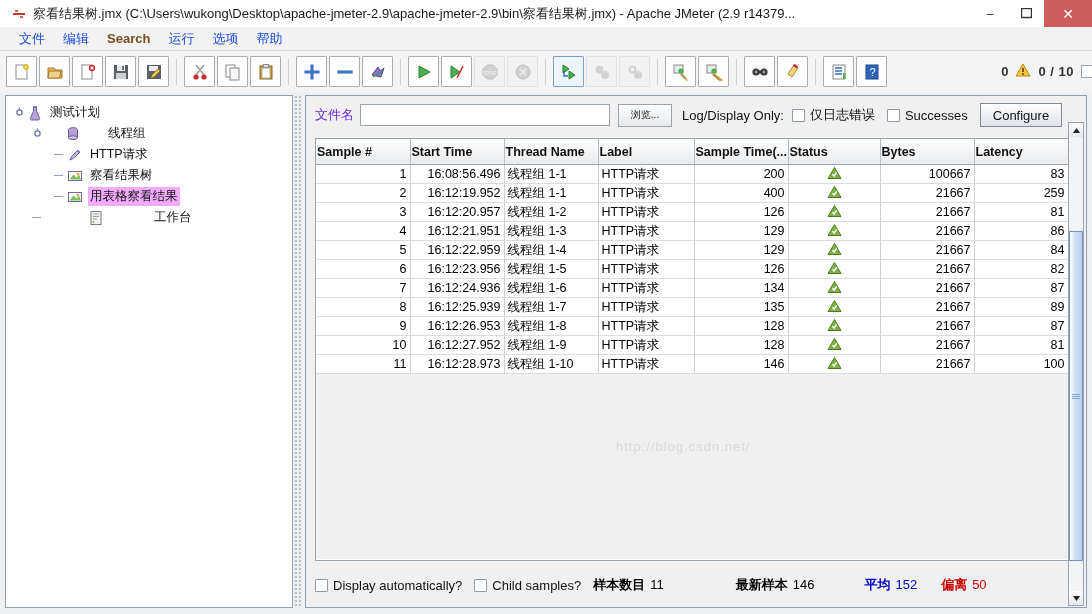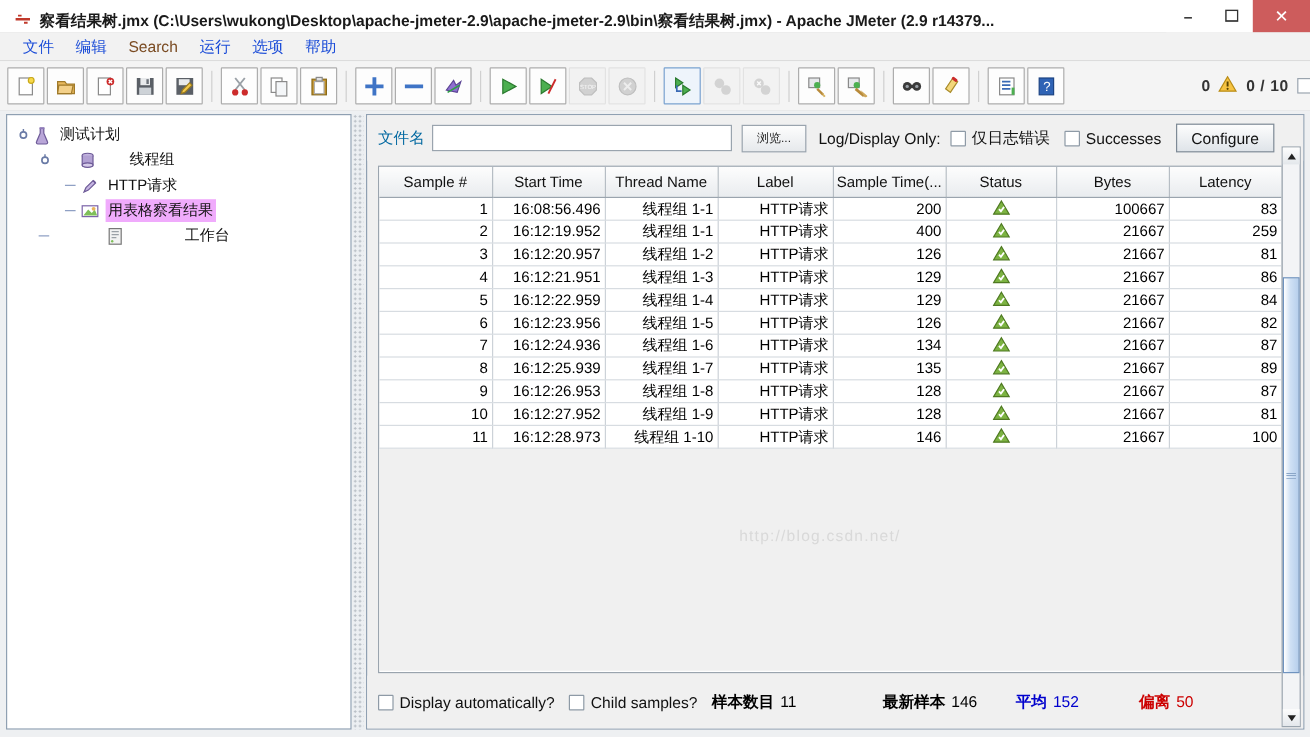--- a/index.html
+++ b/index.html
@@ -9,21 +9,21 @@
     font-family:"Liberation Sans","DejaVu Sans",sans-serif;
     font-size:12px;color:#000;
     -webkit-font-smoothing:none;
   }
   .app{position:relative;width:1092px;height:614px;background:#eef0f2;}
 
   
   .titlebar{
     position:absolute;left:0;top:0;width:1092px;height:27px;
     background:#ffffff;border-bottom:1px solid #d6d6d6;
-    display:flex;align-items:flex-end;font-weight:bold;
+    display:flex;align-items:center;
   }
   .title-icon{
     width:22px;height:22px;margin-left:8px;margin-right:3px;
     display:flex;align-items:center;justify-content:center;
     flex:0 0 auto;
   }
   .title-text{
     font-size:13px;color:#1a1a1a;white-space:nowrap;overflow:hidden;
     flex:1 1 auto;
   }
@@ -36,21 +36,21 @@
 
   
   .menubar{
     position:absolute;left:0;top:27px;width:1092px;height:24px;
     background:#f2f2f2;border-bottom:1px solid #dcdcdc;
     display:flex;align-items:center;padding-left:10px;box-sizing:border-box;
   }
   .menu-item{
     font-size:13px;color:#1d4ed8;padding:2px 9px;white-space:nowrap;
   }
-  .menu-item.accent{color:#7a4b22;font-weight:normal;}
+  .menu-item.accent{color:#7a4b22;font-weight:bold;}
 
   
   .toolbar{
     position:absolute;left:0;top:51px;width:1092px;height:41px;
     background:#f4f4f4;border-bottom:1px solid #cfcfcf;
     display:flex;align-items:center;
   }
   .tgroup{display:flex;align-items:center;padding:0 5px;}
   .tsep{width:1px;height:26px;background:#d0d0d0;margin:0 1px;}
   .tbtn{
@@ -107,21 +107,21 @@
     width:14px;height:14px;display:flex;align-items:center;justify-content:center;
     font-size:9px;color:#6a7ba6;
   }
 
   
   .filerow{
     position:absolute;left:0;top:0;width:780px;height:38px;
     display:flex;align-items:center;padding-left:9px;box-sizing:border-box;
     background:#f0f0f0;
   }
-  .filerow .lbl{font-size:13px;color:#0369a1;margin-right:6px;white-space:nowrap;}
+  .filerow .lbl{font-size:13px;color:#6d28d9;margin-right:6px;white-space:nowrap;}
   .filename-input{
     width:250px;height:22px;background:#fff;border:1px solid #9aa4ae;
     box-sizing:border-box;margin-right:8px;
   }
   .btn-sm{
     height:23px;min-width:54px;padding:0 8px;
     border:1px solid #9aa4ae;background:linear-gradient(#fdfdfd,#e6e9ec);
     font-size:10px;color:#222;display:flex;align-items:center;justify-content:center;
     box-sizing:border-box;
   }
@@ -141,30 +141,30 @@
 
   
   .tablewrap{
     position:absolute;left:9px;top:42px;width:754px;height:423px;
     border:1px solid #9aa4ae;background:#fff;box-sizing:border-box;overflow:hidden;
   }
   table.grid{border-collapse:collapse;width:100%;table-layout:fixed;}
   table.grid th{
     height:23px;background:linear-gradient(#fdfdfd,#e9ecef);
     border-right:1px solid #b6bdc4;border-bottom:1px solid #9aa4ae;
-    font-size:12.5px;font-weight:normal;color:#111;text-align:center;
+    font-size:12.5px;font-weight:bold;color:#111;text-align:left;
     overflow:hidden;white-space:nowrap;
   }
   table.grid td{
     height:19px;border-right:1px solid #ccd2d8;border-bottom:1px solid #d7dce1;
     font-size:12.5px;color:#000;padding:0 3px;white-space:nowrap;overflow:hidden;
     box-sizing:border-box;
   }
   td.r{text-align:right;}
-  td.l{text-align:right;}
+  td.l{text-align:left;}
   td.c{text-align:center;padding:0;}
   .filler{background:#f0f0f0;height:100%;}
   .wm{
     position:absolute;left:300px;top:300px;font-size:13px;color:#d9d9d9;
     letter-spacing:1px;pointer-events:none;
   }
 
   
   .statusrow{
     position:absolute;left:0;bottom:0;width:780px;height:44px;
@@ -489,20 +489,35 @@
           </span>
           <span class="ticon">
             <svg width="16" height="16" viewBox="0 0 16 16">
                 <path d="M3 13l1.6-3.6 6-6 2 2-6 6z" fill="#c6b6e2" stroke="#6d5a97"></path>
                 <path d="M10.6 3.4l2 2" stroke="#6d5a97" stroke-width="1.4"></path>
               </svg>
           </span>
           <span class="tlabel">HTTP请求</span>
         </div>
 
+        <div class="tnode" style="padding-left:40px;">
+          <span class="thandle">
+            <svg width="11" height="11" viewBox="0 0 11 11">
+                <path d="M0 5.5h9" stroke="#8fa0c4" stroke-width="1"></path>
+              </svg>
+          </span>
+          <span class="ticon">
+            <svg width="16" height="16" viewBox="0 0 16 16">
+                <rect x="1.5" y="3.5" width="13" height="9" fill="#fff" stroke="#7b63a8"></rect>
+                <path d="M2.5 11.5l4-5 3 3 2.5-3 2 5z" fill="#7fbf5a"></path>
+                <circle cx="11" cy="6" r="1.6" fill="#e8b45a"></circle>
+              </svg>
+          </span>
+          <span class="tlabel">察看结果树</span>
+        </div>
 
         <div class="tnode" style="padding-left:40px;">
           <span class="thandle">
             <svg width="11" height="11" viewBox="0 0 11 11">
                 <path d="M0 5.5h9" stroke="#8fa0c4" stroke-width="1"></path>
               </svg>
           </span>
           <span class="ticon">
             <svg width="16" height="16" viewBox="0 0 16 16">
                 <rect x="1.5" y="3.5" width="13" height="9" fill="#fff" stroke="#7b63a8"></rect>
@@ -736,24 +751,24 @@
         <span class="cbwrap">
           <span class="cb"></span>
           <span class="cbl">Child samples?</span>
         </span>
         <span class="stat">
           <b>样本数目</b><span class="v">11</span>
         </span>
         <span class="stat bold" style="margin-left:48px;">
           <b>最新样本</b><span class="v">146</span>
         </span>
-        <span class="stat blue" style="margin-left:8px;">
+        <span class="stat blue" style="margin-left:26px;">
           <b>平均</b><span class="v">152</span>
         </span>
-        <span class="stat red" style="margin-left:26px;">
+        <span class="stat red" style="">
           <b>偏离</b><span class="v">50</span>
         </span>
       </div>
 
       <div class="vscroll">
         <span class="sarrow up">
           <svg width="9" height="7" viewBox="0 0 9 7">
               <path d="M4.5 1L8 6H1z" fill="#222"></path>
             </svg>
         </span>

